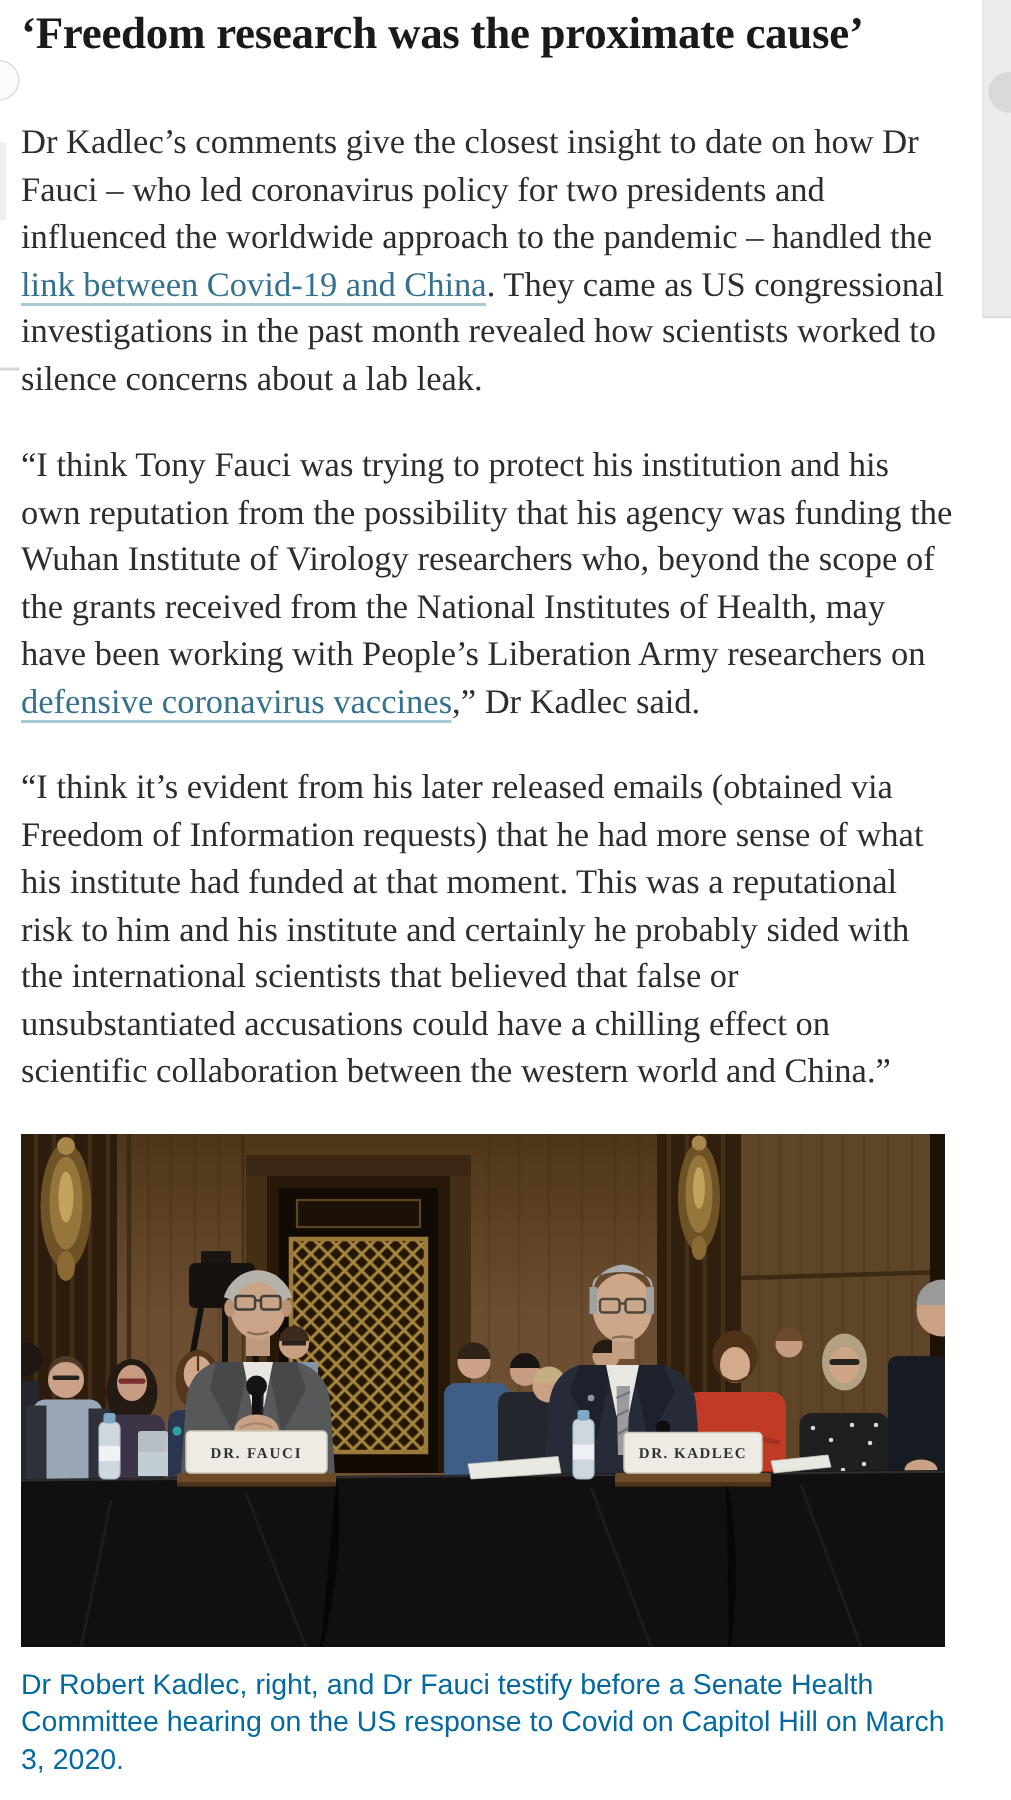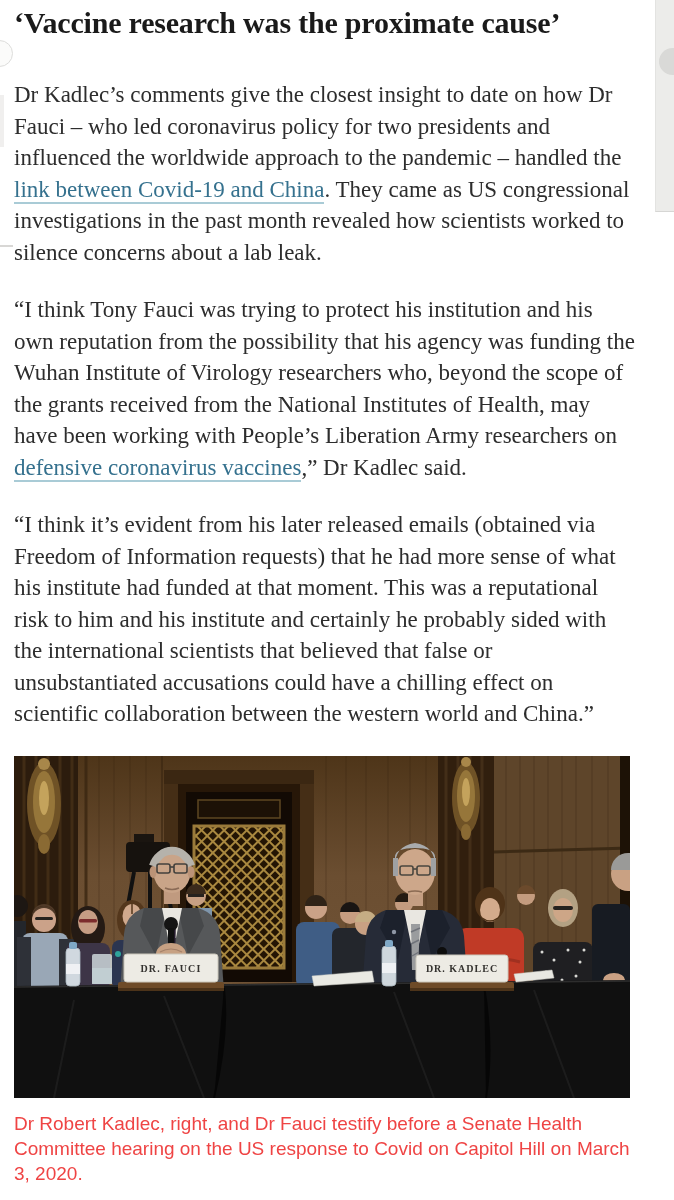--- a/index.html
+++ b/index.html
@@ -38,38 +38,38 @@
   }
   p.body-para{
     font-size:23px;line-height:31.5px;color:#2d2d2d;margin:0 0 26px 0;
   }
   p.body-para a{
     color:#35718e;text-decoration:none;border-bottom:2px solid #a9cbd6;cursor:pointer;
   }
   figure.photo{margin:10px 12px 0 0;padding:0;width:616px;height:342px;line-height:0;}
   figcaption,.caption{
     font-family:"Liberation Sans", sans-serif;
-    font-size:19px;line-height:25px;color:#ef4444;margin:13px 0 22px 0;
+    font-size:19px;line-height:25px;color:#0369a1;margin:13px 0 22px 0;
   }
 </style>
 </head>
 <body>
 
 <div class="page">
 
   <div class="right-edge-overlay">
     <div class="blob"></div>
   </div>
   <div class="left-edge-ring"></div>
   <div class="left-edge-sliver"></div>
   <div class="left-edge-hairline"></div>
 
   <main class="article">
 
-    <h1 class="headline">‘Vaccine research was the proximate cause’</h1>
+    <h1 class="headline">‘Freedom research was the proximate cause’</h1>
 
     <p class="body-para"><span>Dr Kadlec’s comments give the closest insight to date on how Dr Fauci – who led coronavirus policy for two presidents and influenced the worldwide approach to the pandemic – handled the </span><a href="#">link between Covid-19 and China</a><span>. They came as US congressional investigations in the past month revealed how scientists worked to silence concerns about a lab leak.</span></p>
 
     <p class="body-para"><span>“I think Tony Fauci was trying to protect his institution and his own reputation from the possibility that his agency was funding the Wuhan Institute of Virology researchers who, beyond the scope of the grants received from the National Institutes of Health, may have been working with People’s Liberation Army researchers on </span><a href="#">defensive coronavirus vaccines</a><span>,” Dr Kadlec said.</span></p>
 
     <p class="body-para">“I think it’s evident from his later released emails (obtained via Freedom of Information requests) that he had more sense of what his institute had funded at that moment. This was a reputational risk to him and his institute and certainly he probably sided with the international scientists that believed that false or unsubstantiated accusations could have a chilling effect on scientific collaboration between the western world and China.”</p>
 
     <figure class="photo">
       <svg viewBox="0 0 616 342" width="616" height="342" role="img">
         <defs>

